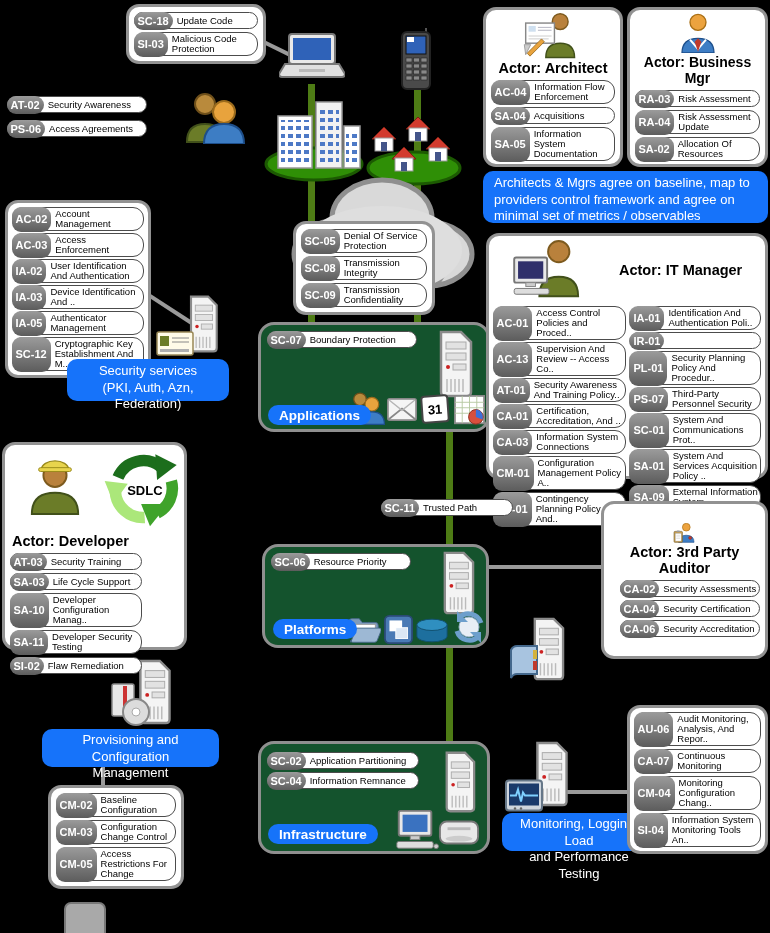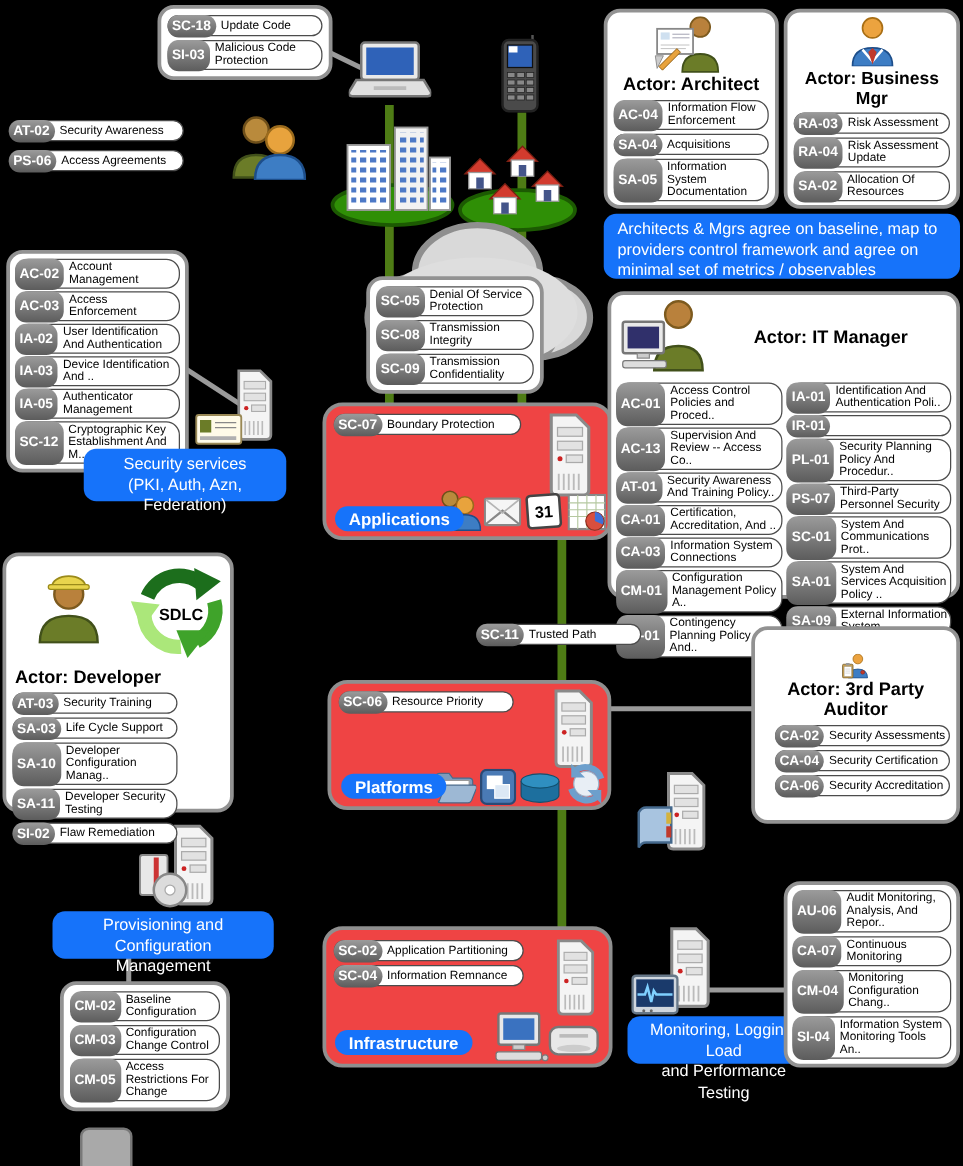--- a/index.html
+++ b/index.html
@@ -4,21 +4,21 @@
 <style>
   html,body{margin:0;padding:0;background:#000;}
   #stage{position:relative;width:770px;height:933px;background:#000;overflow:hidden;
          font-family:"Liberation Sans",sans-serif;-webkit-font-smoothing:antialiased;}
   .abs{position:absolute;box-sizing:border-box;}
   .gline{background:#4e7c15;z-index:1;}
   .grayline{background:#9a9a9a;z-index:1;}
   .blackline{background:#000;z-index:2;}
   .icon{z-index:2;}
   .panel{background:#fff;border:3px solid #929292;border-radius:13px;z-index:3;}
-  .lvlbox{background:#ef4444;border:3px solid #8f8f8f;border-radius:16px;z-index:3;}
+  .lvlbox{background:#14532d;border:3px solid #8f8f8f;border-radius:16px;z-index:3;}
   .bluebox{background:#1673fa;color:#fff;border-radius:10px;white-space:pre-line;z-index:3;
            font-size:13px;line-height:16.5px;}
   .bluebox.center{text-align:center;}
   .lvltag{position:absolute;background:#1673fa;color:#fff;border-radius:14px;
           font-size:13.5px;padding:2.5px 11px;z-index:4;font-weight:bold;}
   .pills{display:flex;flex-direction:column;gap:3px;z-index:3;}
   .panel.pills{padding:5px;}
   .pill{display:flex;align-items:stretch;background:#fff;border:1.5px solid #4c4c4c;
         border-radius:11px;min-height:15px;}
   .pill .code{flex:0 0 auto;display:flex;align-items:center;color:#fff;font-weight:700;
@@ -332,21 +332,21 @@
         <span class="label">Allocation Of Resources</span>
       </div>
       </div>
   </div>
 
   <div class="abs bluebox" style="left:483px;top:171px;width:285px;height:52px;padding:4px 11px;">Architects &amp; Mgrs agree on baseline, map to
 providers control framework and agree on
 minimal set of metrics / observables</div>
 
   <div class="abs panel" style="left:486px;top:233px;width:282px;height:246px;">
-    <div style="display:flex;align-items:flex-start;padding:4px 6px 0;">
+    <div style="display:flex;align-items:flex-start;padding:4px 22px 0;">
       <svg class="icon" width="80" height="62" viewBox="0 0 80 64">
         <circle cx="48" cy="12" r="11" fill="#b9813c" stroke="#7d5a1e" stroke-width="2"></circle>
         <path d="M28 58 q0 -20 20 -20 q20 0 20 20 z" fill="#6b7c28" stroke="#41501a" stroke-width="2"></path>
         <rect x="2" y="18" width="34" height="26" rx="2" fill="#e9e9e9" stroke="#777" stroke-width="2"></rect>
         <rect x="6" y="22" width="26" height="18" fill="#30306b"></rect>
         <rect x="14" y="44" width="10" height="4" fill="#ccc" stroke="#888"></rect>
         <rect x="2" y="50" width="36" height="6" rx="2" fill="#ddd" stroke="#777"></rect>
       </svg>
       <div class="title" style="margin:22px 0 0 28px;">Actor: IT Manager</div>
     </div>

